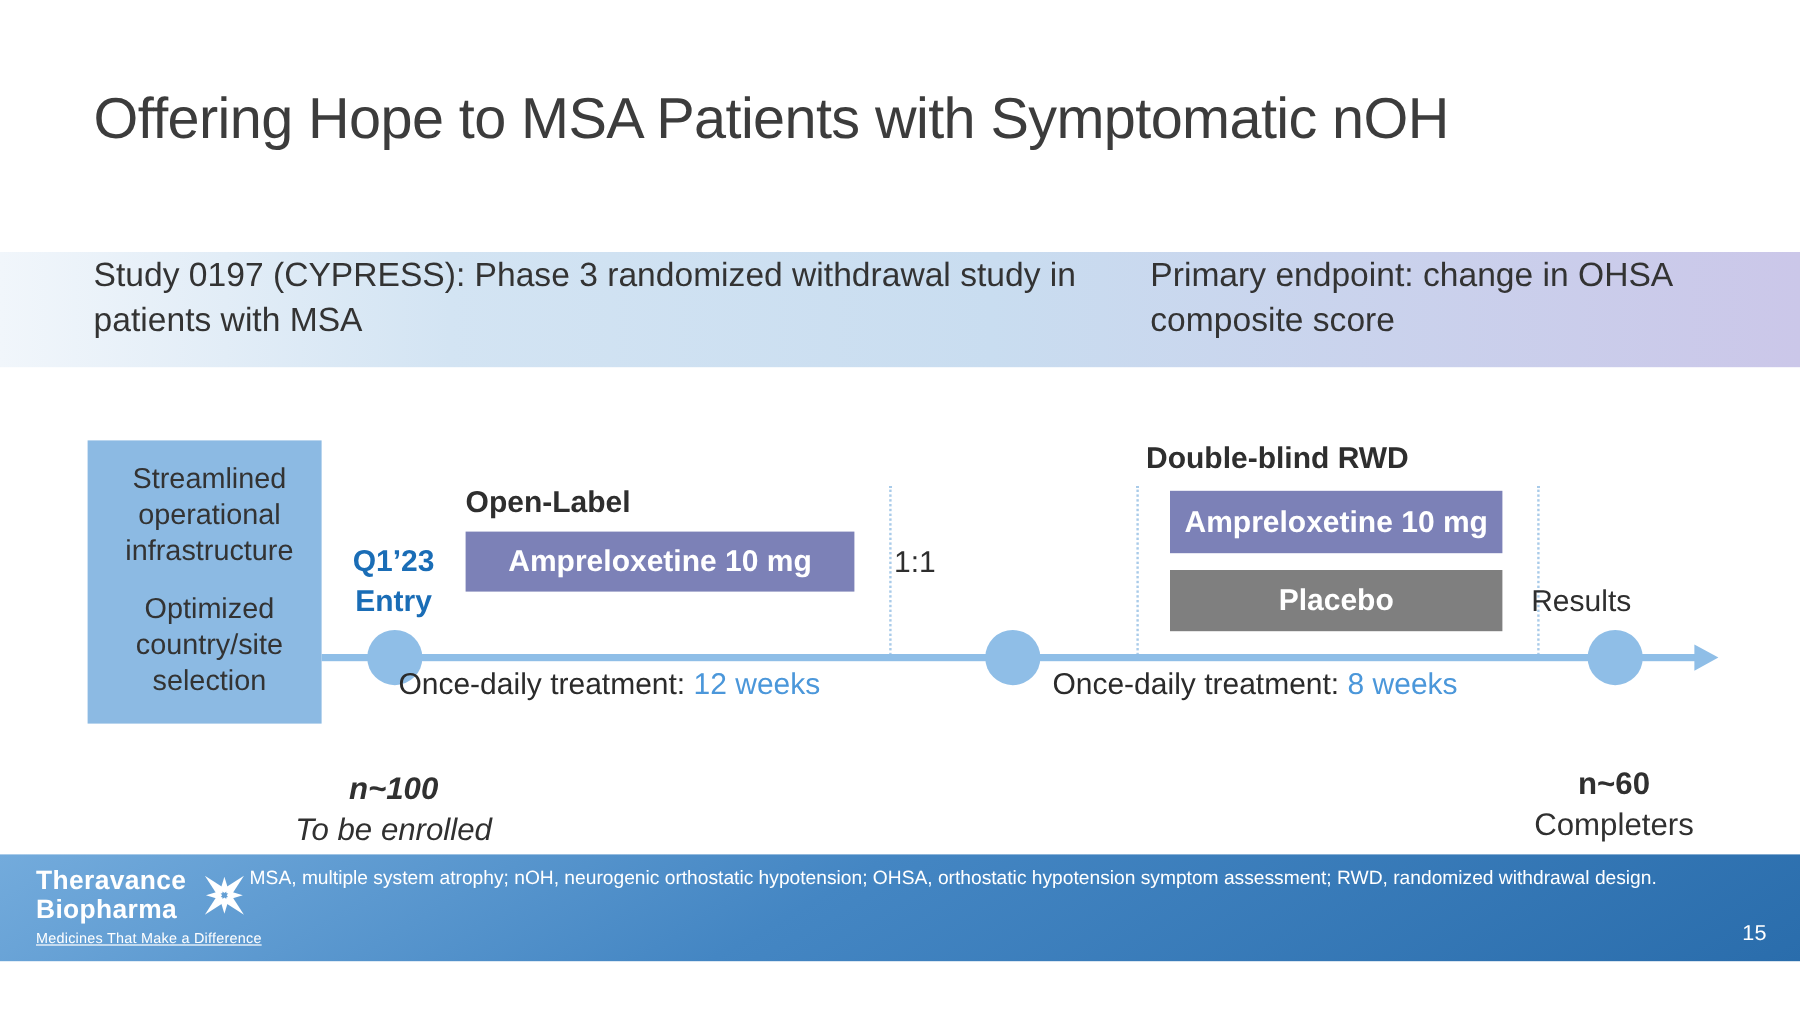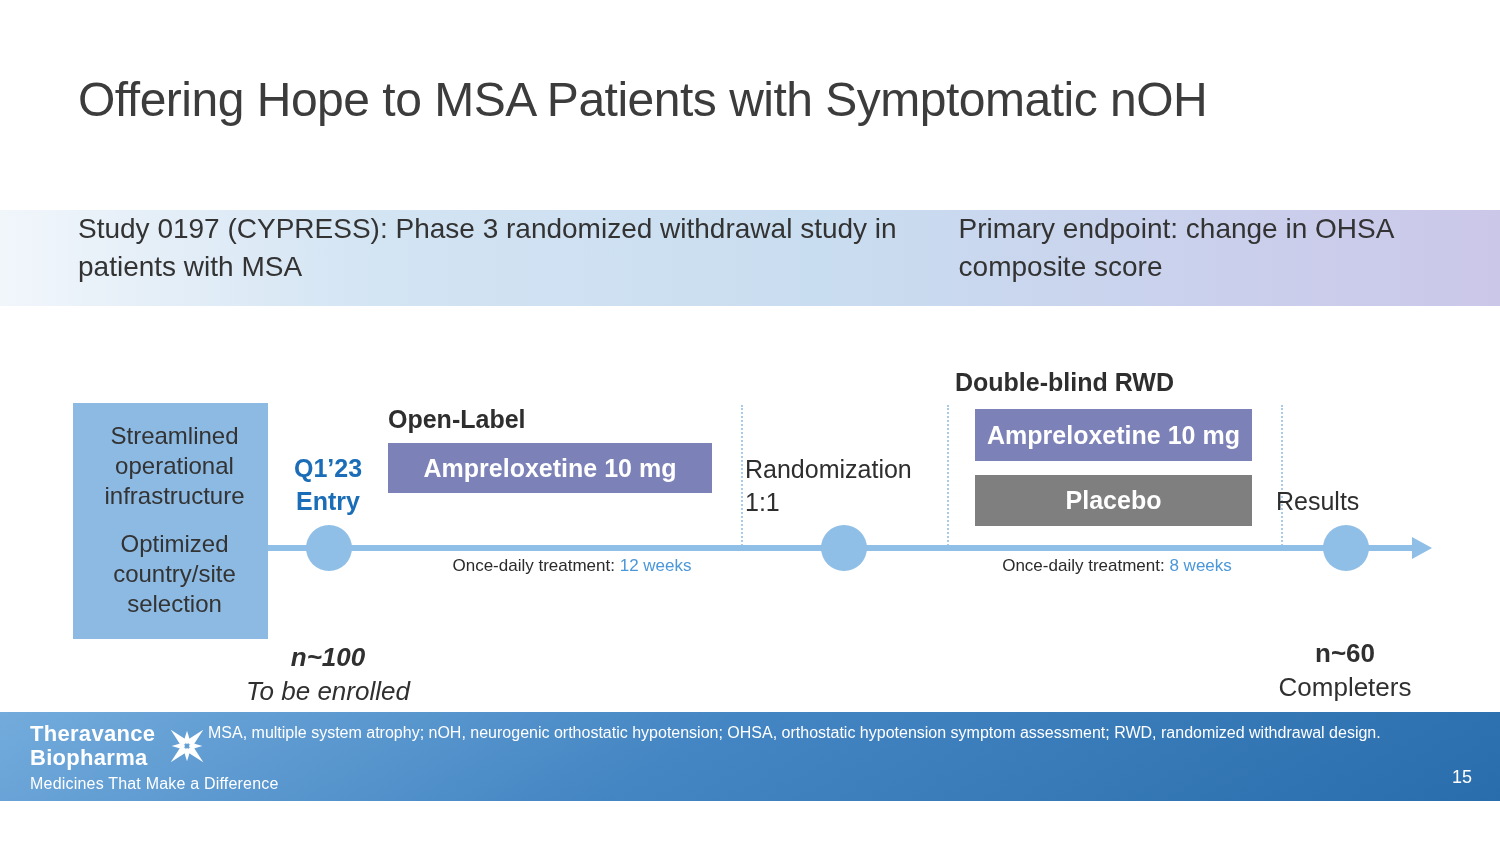--- a/index.html
+++ b/index.html
@@ -30,21 +30,21 @@
 
   
   .dlabel { font-size:25px; color:#2e2e2e; text-align:left; }
   .bold { font-weight:700; }
 
   .infra-box {
     position:absolute; left:73px; top:367px; width:195px; height:236px;
     background:#8cbae3; color:#333333;
     display:flex; flex-direction:column; justify-content:space-between;
     padding:18px 6px 20px 14px;
-    font-size:24px; line-height:30px; text-align:center;margin-top:36px;
+    font-size:24px; line-height:30px; text-align:center;
   }
 
   .entry-label {
     position:absolute; left:263px; top:452px; width:130px;
     font-size:25px; line-height:33px; font-weight:700; color:#1a6db6; text-align:center;
   }
 
   .ol-title { position:absolute; left:388px; top:405px; width:324px; font-weight:700; }
   .ol-box {
     position:absolute; left:388px; top:443px; width:324px; height:50px;
@@ -82,39 +82,39 @@
     position:absolute; left:1412px; top:537px; width:0; height:0;
     border-top:11px solid transparent; border-bottom:11px solid transparent;
     border-left:20px solid #8fbee7;
   }
   .node {
     position:absolute; top:525px; width:46px; height:46px; border-radius:50%;
     background:#8fbee7;
   }
   .node1 { left:306px; } .node2 { left:821px; } .node3 { left:1323px; }
 
-  .treatment { position:absolute; top:556px; width:480px; font-size:17px; text-align:center; color:#2b2b2b; }
+  .treatment { position:absolute; top:556px; width:480px; font-size:25px; color:#2b2b2b; }
   .treatment1 { left:332px; } .treatment2 { left:877px; }
   .treatment .duration { color:#4b97da; }
 
   .count-block { position:absolute; width:220px; text-align:center; font-size:26px; line-height:34px; color:#303030; }
   .enrollment { left:218px; top:640px;font-style:italic; }
   .completers { left:1235px; top:636px; }
 
   
   .footer {
     position:absolute; left:0; top:712px; width:1500px; height:89px;
     background:linear-gradient(150deg,#73abdc 0%, #4486c3 45%, #2a6dac 100%);
     color:#ffffff;
   }
   .logo { position:absolute; left:30px; top:10px; }
   .logo-row { display:flex; align-items:center; }
   .logo-name { font-size:22px; font-weight:700; line-height:24px; letter-spacing:0.3px; }
   .logo-star { margin-left:8px; }
-  .logo-tagline { font-size:16px; margin-top:5px; letter-spacing:0.2px; }
+  .logo-tagline { font-size:12px; margin-top:5px; letter-spacing:0.2px;text-decoration:underline; }
   .footnote { position:absolute; left:208px; top:12px; width:1200px; font-size:16px; }
   .page-number { position:absolute; right:28px; bottom:13px; font-size:18px; }
 </style>
 </head>
 <body>
 
 <div class="slide">
 
   <div class="title">Offering Hope to MSA Patients with Symptomatic nOH</div>
 
@@ -136,21 +136,20 @@
   <div class="dlabel ol-title">Open-Label</div>
   <div class="ol-box">
     <span>Ampreloxetine 10 mg</span>
   </div>
 
   <div class="separator sep1"></div>
   <div class="separator sep2"></div>
   <div class="separator sep3"></div>
 
   <div class="dlabel randomization">
-    <div>Randomization</div>
     <div>1:1</div>
   </div>
 
   <div class="dlabel db-title">Double-blind RWD</div>
   <div class="db-box1">
     <span>Ampreloxetine 10 mg</span>
   </div>
   <div class="db-box2">
     <span>Placebo</span>
   </div>

